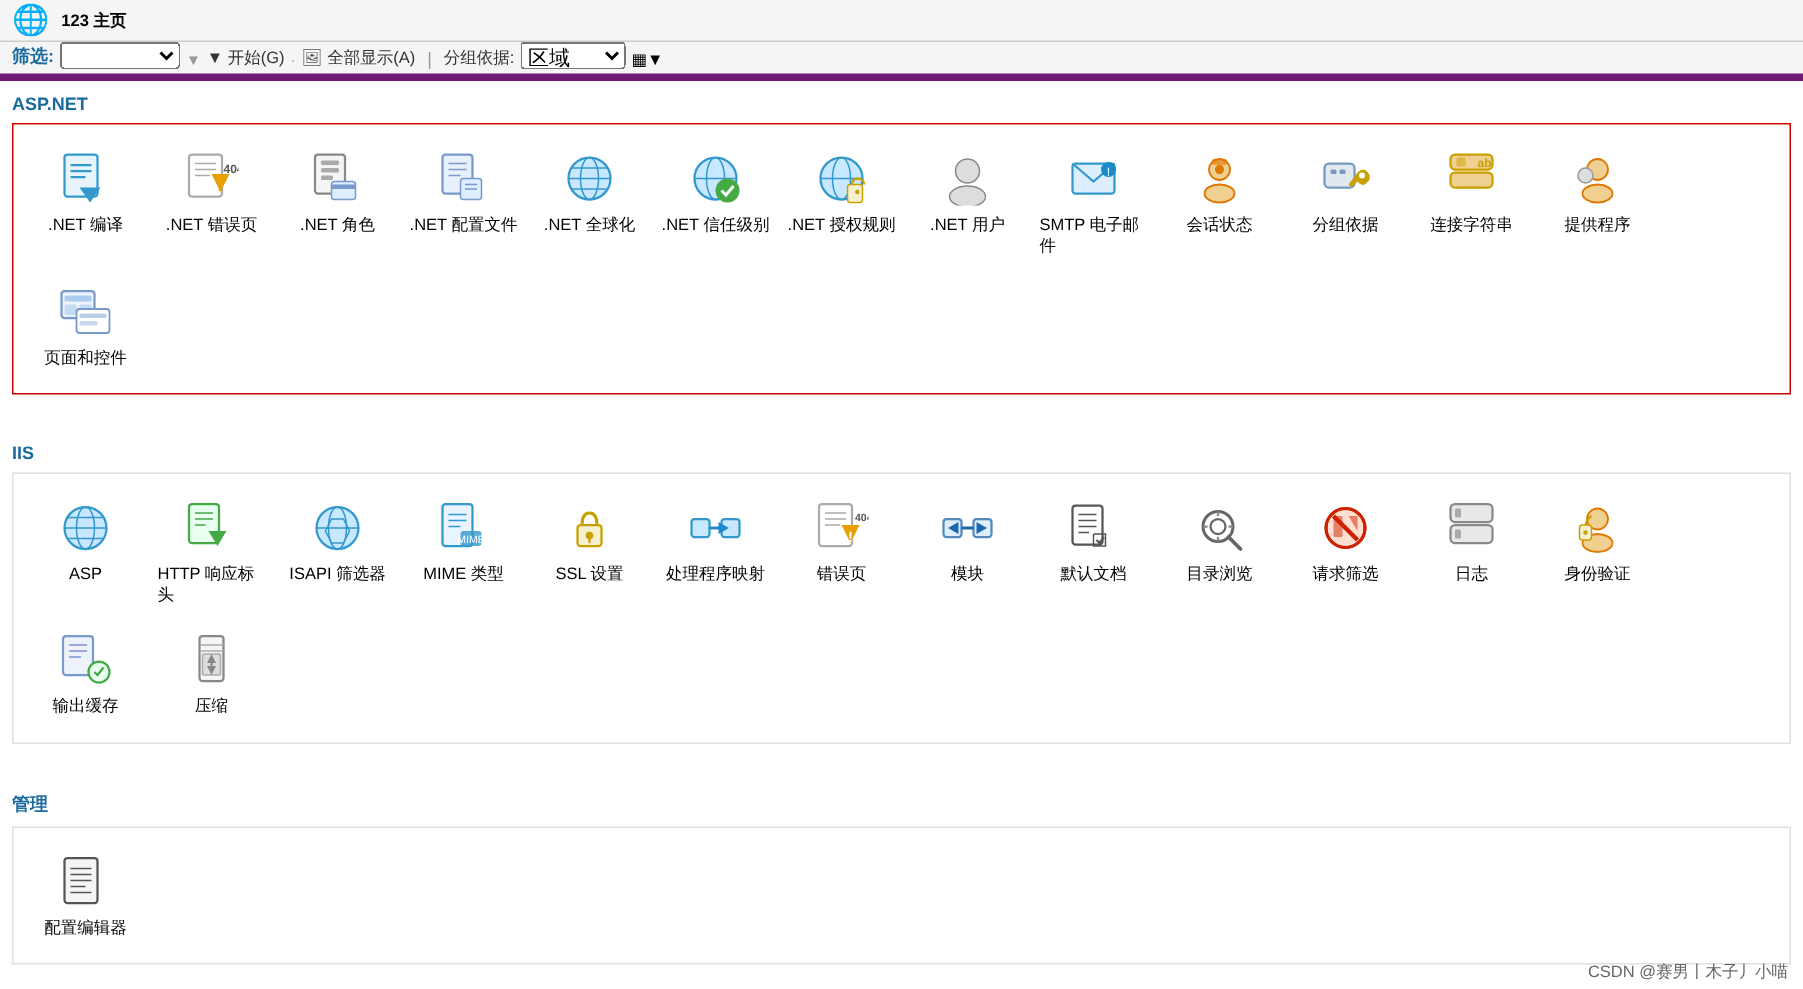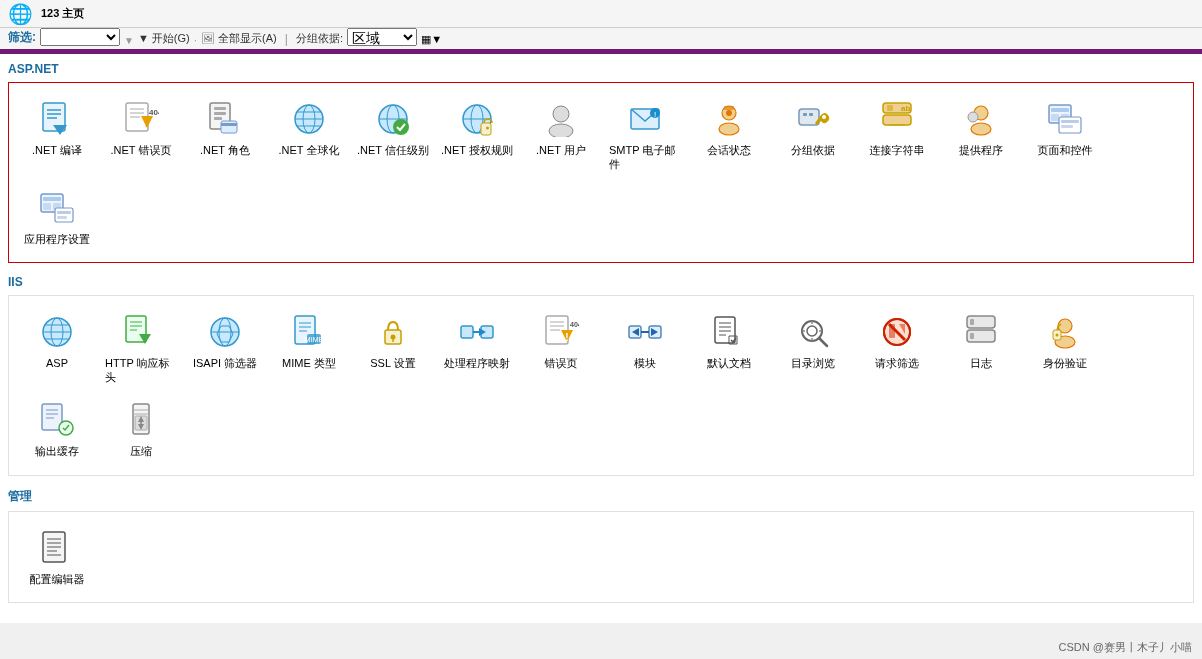--- a/index.html
+++ b/index.html
@@ -36,21 +36,21 @@
       color: #999;
       font-size: 10px;
     }
 
     .main-content {
       padding: 8px;
       background: #fff;
     }
 
     .section {
-      margin-bottom: 12px;
+      margin-bottom: 32px;
     }
 
     .section-label {
       color: #1a6b9e;
       font-size: 12px;
       font-weight: bold;
       margin-bottom: 4px;
       padding-bottom: 2px;
     }
 
@@ -175,20 +175,34 @@
               <rect x="7" y="6" width="12" height="3" rx="1" fill="#aaa"></rect>
               <rect x="7" y="11" width="12" height="3" rx="1" fill="#aaa"></rect>
               <rect x="7" y="16" width="8" height="3" rx="1" fill="#aaa"></rect>
               <rect x="14" y="20" width="16" height="12" rx="2" fill="#ddeeff" stroke="#7799cc" stroke-width="1"></rect>
               <rect x="14" y="22" width="16" height="3" rx="1" fill="#7799cc"></rect>
             </svg>
           </div>
           <span class="icon-label">.NET 角色</span>
         </div>
 
+        <div class="icon-item">
+          <div class="icon-img">
+            <svg width="36" height="36" viewBox="0 0 36 36">
+              <rect x="4" y="2" width="20" height="26" rx="2" fill="#e8f0fb" stroke="#7799cc" stroke-width="1.5"></rect>
+              <line x1="8" y1="8" x2="20" y2="8" stroke="#7799cc" stroke-width="1"></line>
+              <line x1="8" y1="12" x2="20" y2="12" stroke="#7799cc" stroke-width="1"></line>
+              <line x1="8" y1="16" x2="16" y2="16" stroke="#7799cc" stroke-width="1"></line>
+              <rect x="16" y="18" width="14" height="14" rx="2" fill="#ddeeff" stroke="#7799cc" stroke-width="1"></rect>
+              <line x1="19" y1="22" x2="27" y2="22" stroke="#7799cc" stroke-width="1"></line>
+              <line x1="19" y1="25" x2="27" y2="25" stroke="#7799cc" stroke-width="1"></line>
+            </svg>
+          </div>
+          <span class="icon-label">.NET 配置文件</span>
+        </div>
 
         <div class="icon-item">
           <div class="icon-img">
             <svg width="36" height="36" viewBox="0 0 36 36">
               <circle cx="18" cy="18" r="14" fill="#c8e8ff" stroke="#3399cc" stroke-width="1.5"></circle>
               <ellipse cx="18" cy="18" rx="6" ry="14" fill="none" stroke="#3399cc" stroke-width="1"></ellipse>
               <line x1="4" y1="18" x2="32" y2="18" stroke="#3399cc" stroke-width="1"></line>
               <line x1="6" y1="11" x2="30" y2="11" stroke="#3399cc" stroke-width="1"></line>
               <line x1="6" y1="25" x2="30" y2="25" stroke="#3399cc" stroke-width="1"></line>
             </svg>
@@ -302,34 +316,20 @@
               <rect x="4" y="13" width="8" height="7" rx="1" fill="#aaccee" opacity="0.6"></rect>
               <rect x="14" y="13" width="8" height="7" rx="1" fill="#aaccee" opacity="0.6"></rect>
               <rect x="12" y="16" width="22" height="16" rx="2" fill="#fff" stroke="#7799cc" stroke-width="1.2"></rect>
               <rect x="14" y="19" width="18" height="3" rx="1" fill="#7799cc" opacity="0.5"></rect>
               <rect x="14" y="24" width="12" height="3" rx="1" fill="#7799cc" opacity="0.4"></rect>
             </svg>
           </div>
           <span class="icon-label">页面和控件</span>
         </div>
 
-        <div class="icon-item">
-          <div class="icon-img">
-            <svg width="36" height="36" viewBox="0 0 36 36">
-              <rect x="2" y="4" width="22" height="18" rx="2" fill="#eef3fb" stroke="#7799cc" stroke-width="1.5"></rect>
-              <rect x="4" y="7" width="18" height="4" rx="1" fill="#aaccee"></rect>
-              <rect x="4" y="13" width="8" height="7" rx="1" fill="#aaccee" opacity="0.6"></rect>
-              <rect x="14" y="13" width="8" height="7" rx="1" fill="#aaccee" opacity="0.6"></rect>
-              <rect x="16" y="18" width="18" height="14" rx="2" fill="#fff" stroke="#7799cc" stroke-width="1.2"></rect>
-              <rect x="18" y="21" width="14" height="3" rx="1" fill="#7799cc" opacity="0.5"></rect>
-              <rect x="18" y="26" width="10" height="3" rx="1" fill="#7799cc" opacity="0.4"></rect>
-            </svg>
-          </div>
-          <span class="icon-label">应用程序设置</span>
-        </div>
 
       </div>
     </div>
   </div>
 
   <div class="section">
     <div class="section-label">IIS</div>
     <div class="section-box-plain">
       <div class="icon-grid">
 

